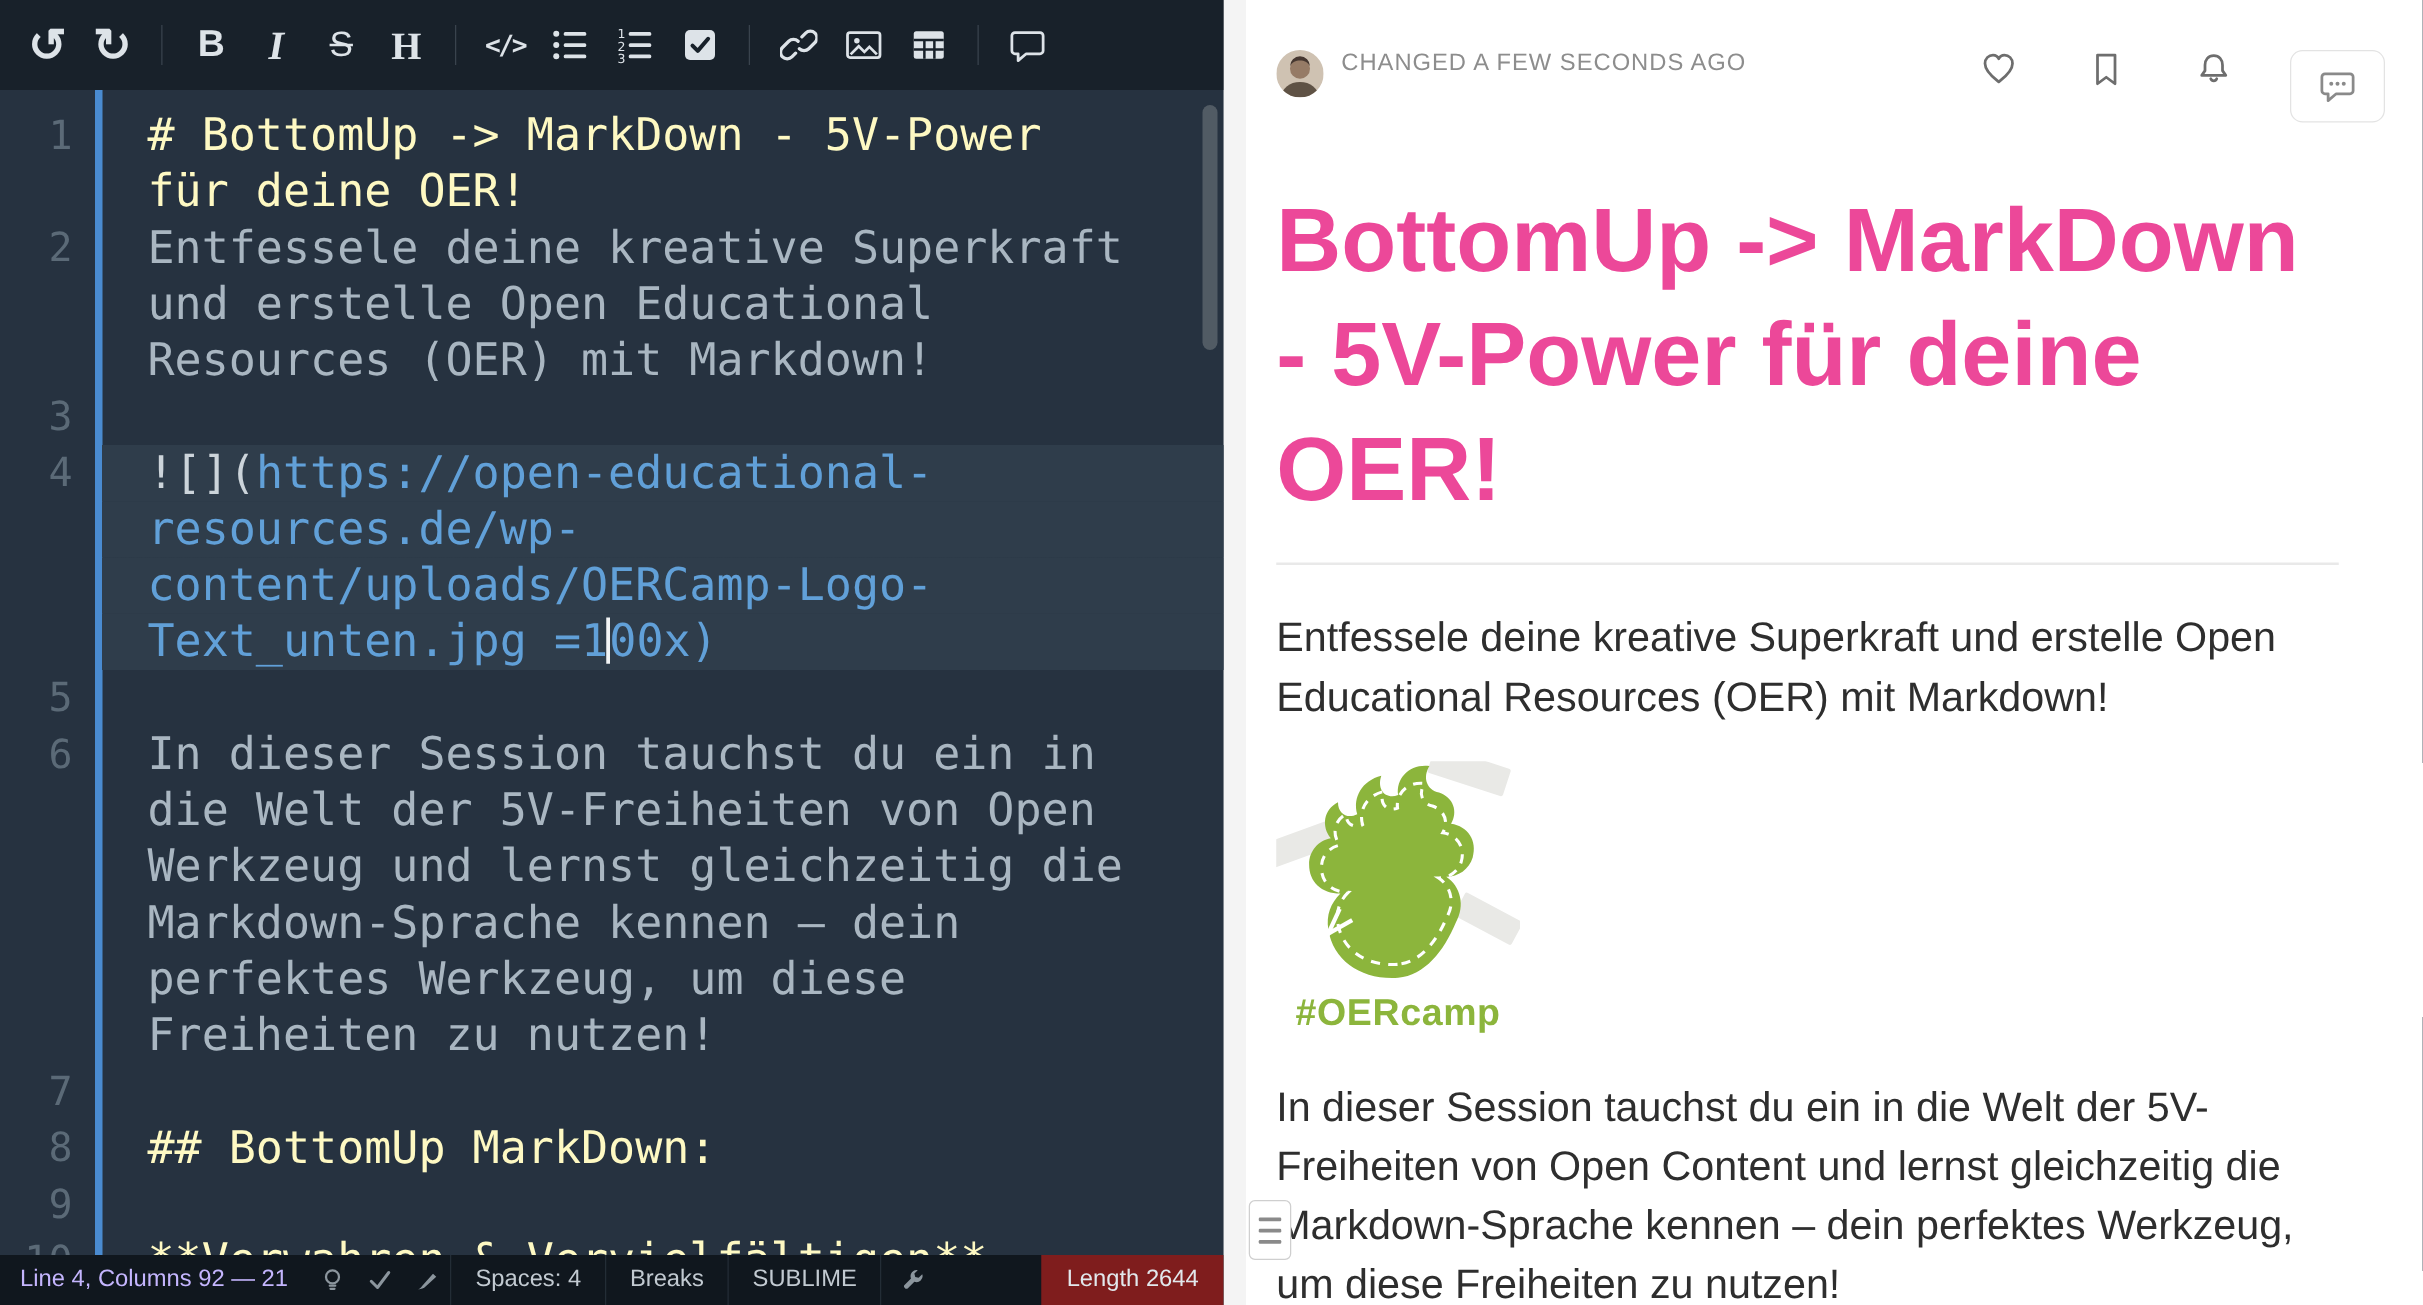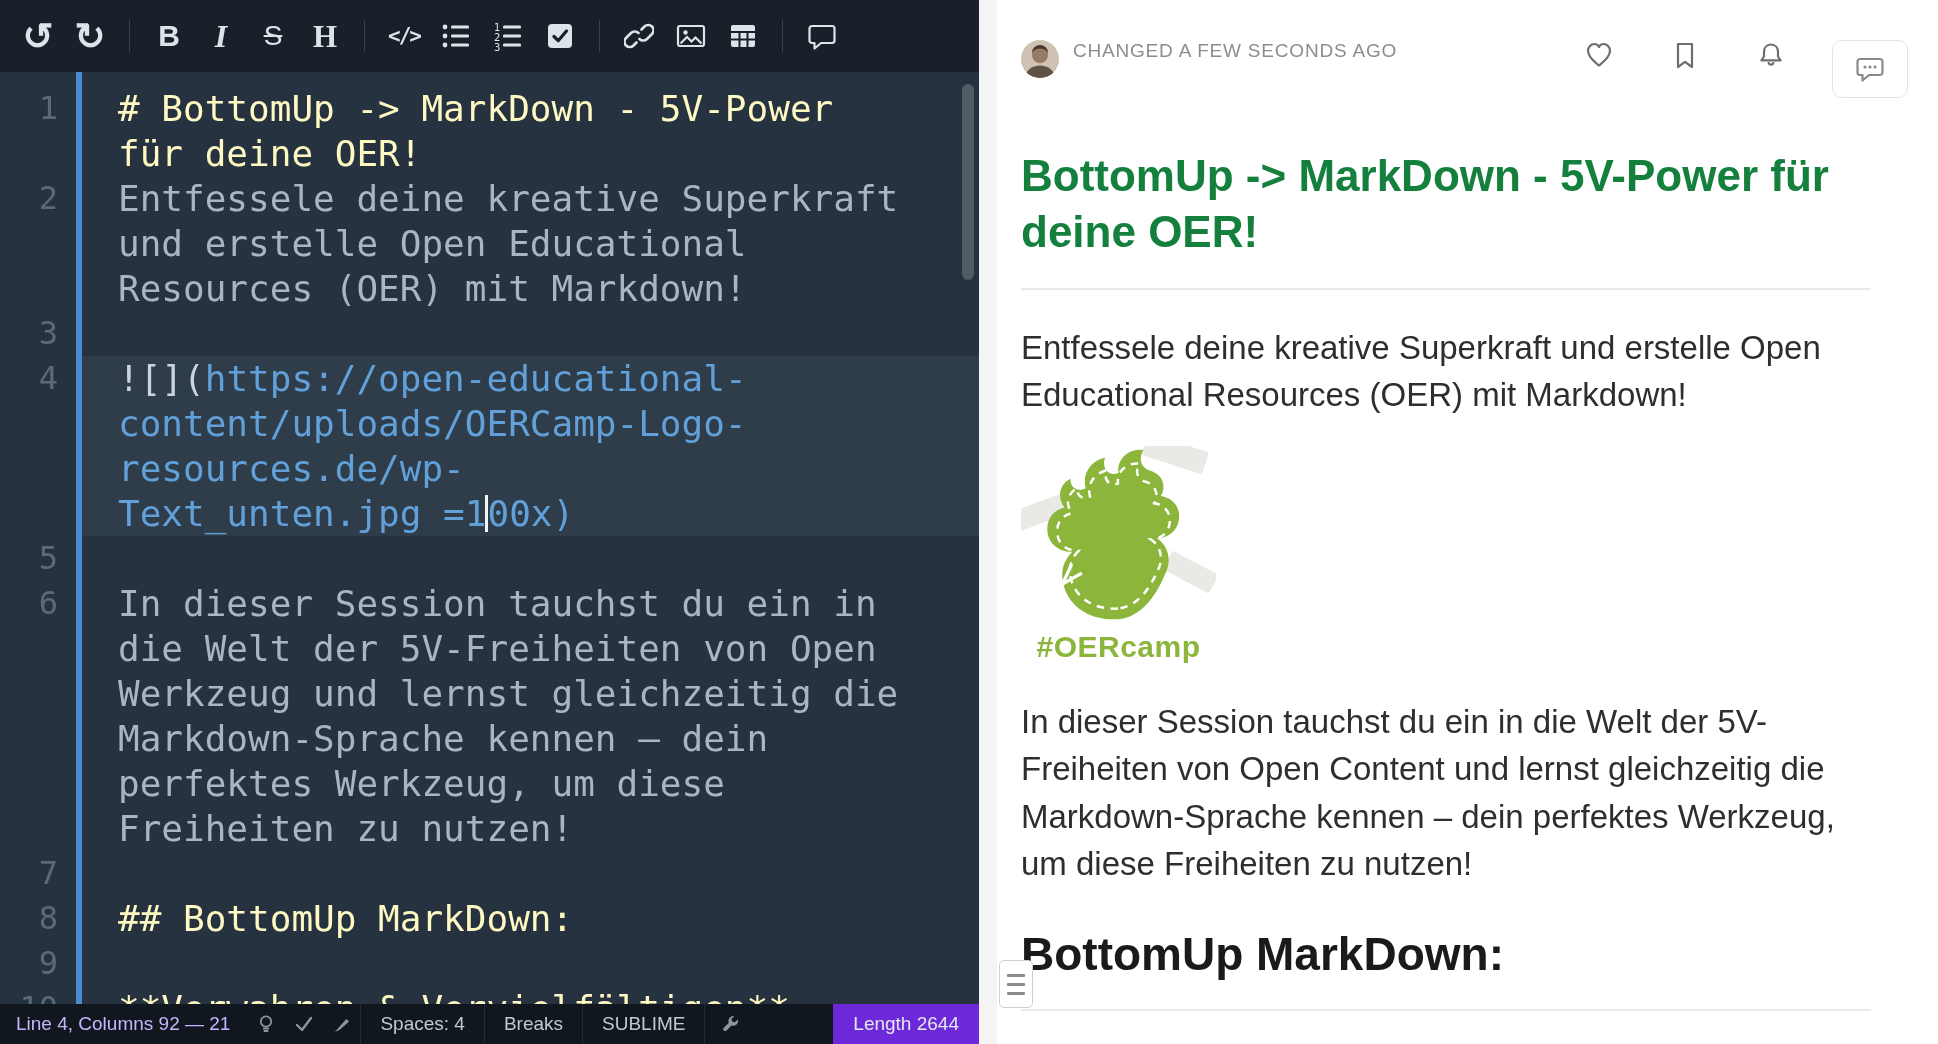--- a/index.html
+++ b/index.html
@@ -40,21 +40,21 @@
   .scroll-thumb { position:absolute; right:5px; top:12px; width:12px; height:196px; border-radius:6px; background:#515b64; }
 
   .statusbar { flex:0 0 40px; height:40px; background:#10171e; display:flex; align-items:center;
                color:#aeb7bf; font-size:19px; padding-left:16px; overflow:hidden; }
   .sb-pos { color:#c4b5fd; margin-right:26px; white-space:nowrap; }
   .sb-icons { display:flex; align-items:center; gap:18px; margin-right:8px; }
   .sb-ic { display:flex; align-items:center; justify-content:center; cursor:pointer; }
   .sb-item { padding:0 19px; border-left:1px solid #232d36; height:100%; display:flex; align-items:center;
              white-space:nowrap; cursor:pointer; color:#c2cad1; }
   .sb-wrench { padding:0 16px; border-left:1px solid #232d36; height:100%; display:flex; align-items:center; cursor:pointer; }
-  .sb-length { margin-left:auto; background:#6d28d9; padding:0 20px; height:100%; display:flex; align-items:center;
+  .sb-length { margin-left:auto; background:#7f1d1d; padding:0 20px; height:100%; display:flex; align-items:center;
                color:#e2e8ec; white-space:nowrap; }
 
   
   .divider { flex:0 0 18px; background:#f4f4f4; cursor:col-resize; }
   .grip { position:absolute; left:999px; top:960px; width:34px; height:48px; background:#fff;
           border:1px solid #cfcfcf; border-radius:5px; display:flex; flex-direction:column;
           justify-content:center; align-items:center; gap:6px; cursor:col-resize; z-index:5; }
   .grip i { display:block; width:18px; height:3px; background:#8a8a8a; border-radius:1px; }
 
   
@@ -62,21 +62,21 @@
   .meta-row { display:flex; align-items:flex-start; padding:40px 30px 0 0; height:98px; }
   .avatar { width:38px; height:38px; border-radius:50%; overflow:hidden; flex:0 0 38px; cursor:pointer; }
   .avatar svg { display:block; }
   .meta-text { margin-left:14px; color:#8d8d8d; font-size:19px; letter-spacing:0.8px; white-space:nowrap; }
   .meta-icons { margin-left:auto; display:flex; align-items:center; gap:56px; }
   .m-ic { cursor:pointer; display:flex; }
   .chat-btn { margin-left:46px; width:76px; height:58px; border:1px solid #e3e3e3; border-radius:10px;
               background:#fff; display:flex; align-items:center; justify-content:center; cursor:pointer; }
 
   .doc { width:850px; color:#2e2e2e; }
-  .doc h1 { margin:50px 0 0; font-size:44px; line-height:1.27; font-weight:700; color:#15803d; }
+  .doc h1 { margin:50px 0 0; font-size:72px; line-height:1.27; font-weight:700; color:#ec4899; }
   .doc hr { border:none; border-top:2px solid #e9e9e9; margin:28px 0 0; }
   .doc p  { margin:34px 0 0; font-size:33px; line-height:1.43; color:#2e2e2e; }
   .doc h2 { margin:40px 0 0; font-size:46px; font-weight:700; color:#1a1a1a; }
   .logo-fig { margin:28px 0 0; width:195px; }
   .logo-caption { margin-top:2px; text-align:center; font-size:30px; font-weight:700; color:#8cb53c; letter-spacing:0.5px; }
 </style>
 </head>
 <body>
 
 <div class="app">
@@ -197,25 +197,25 @@
           <span class="ln">3</span>
           <span class="code"></span>
         </div>
 
       <div class="row active">
           <span class="ln">4</span>
           <span class="code"><span class="punct">![](</span><span class="url">https://open-educational-</span></span>
         </div>
       <div class="row active">
           <span class="ln"></span>
+          <span class="code url">resources.de/wp-</span>
+        </div>
+      <div class="row active">
+          <span class="ln"></span>
           <span class="code url">content/uploads/OERCamp-Logo-</span>
-        </div>
-      <div class="row active">
-          <span class="ln"></span>
-          <span class="code url">resources.de/wp-</span>
         </div>
       <div class="row active">
           <span class="ln"></span>
           <span class="code"><span class="url">Text_unten.jpg =1</span><span class="caret"></span><span class="url">00x)</span></span>
         </div>
 
       <div class="row">
           <span class="ln">5</span>
           <span class="code"></span>
         </div>

